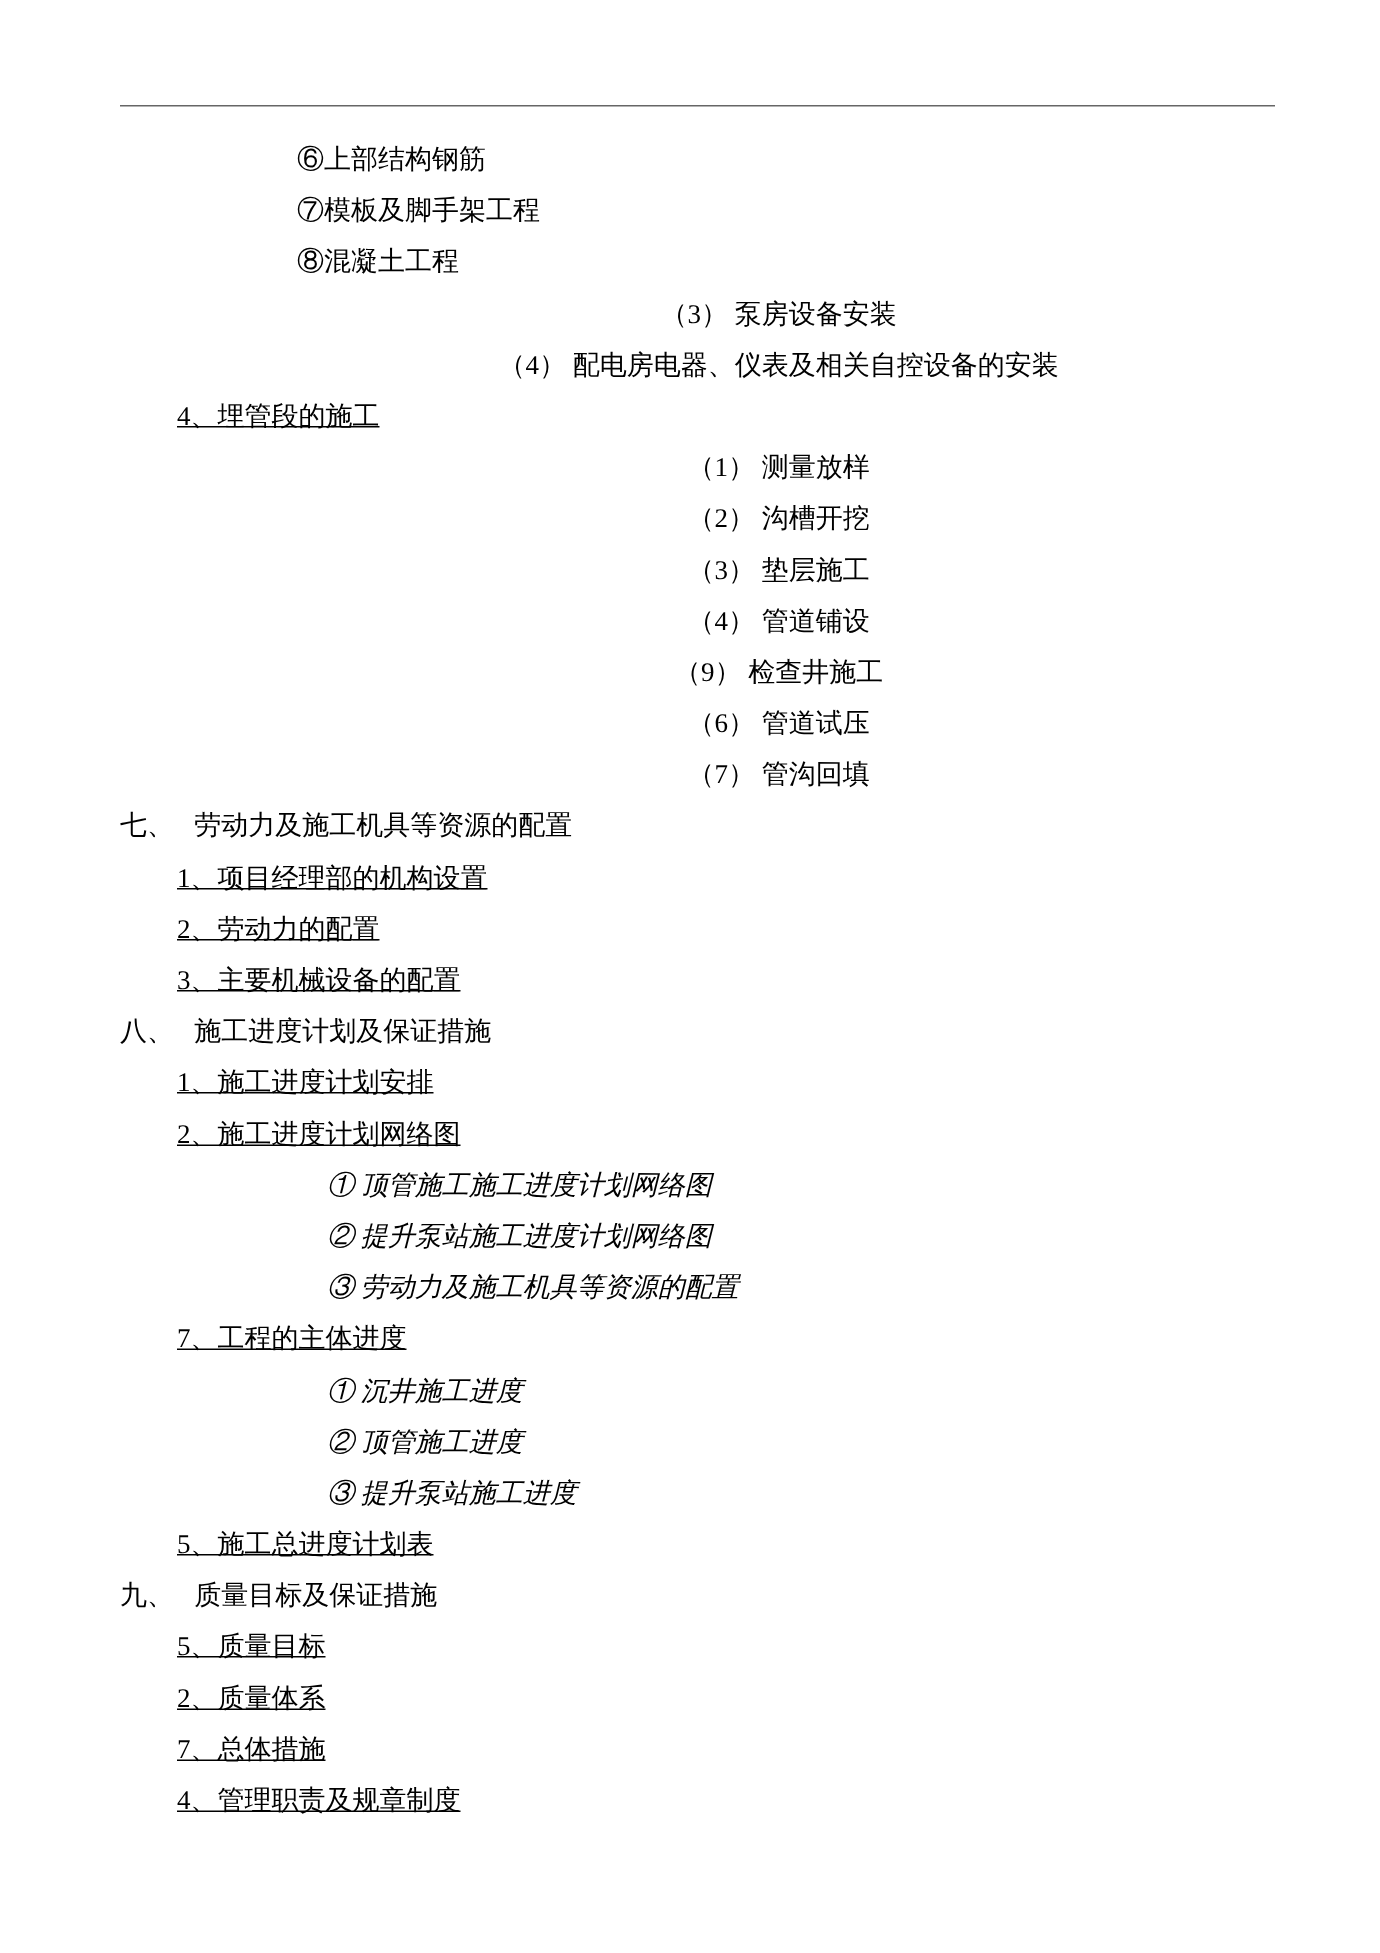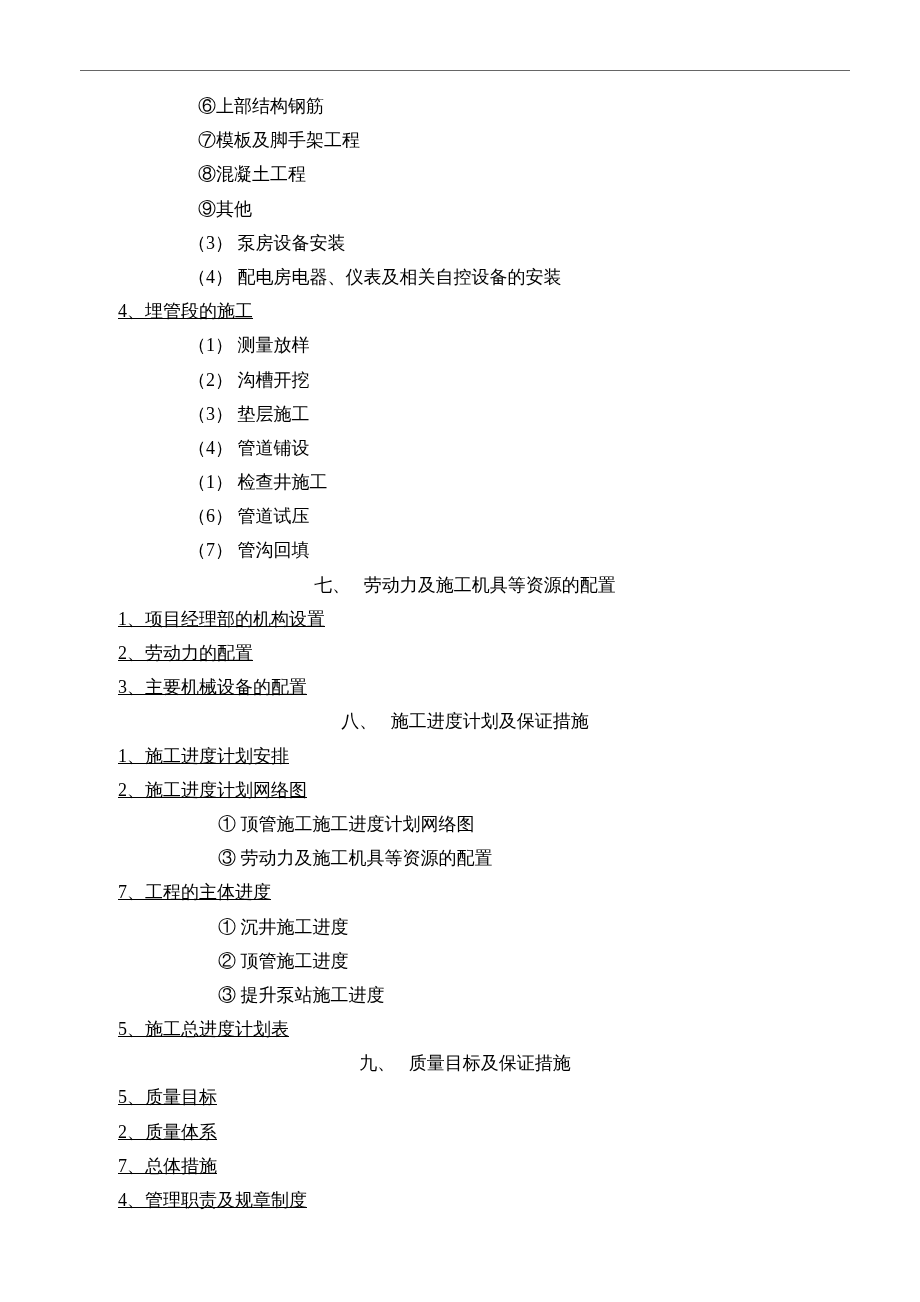--- a/index.html
+++ b/index.html
@@ -16,54 +16,54 @@
     padding: 70px 70px 60px 80px;
   }
   .hr-top {
     border: none;
     border-top: 1px solid #666;
     margin: 0 0 18px 0;
   }
   .line {
     white-space: pre;
   }
-  .indent-0 { padding-left: 0px; text-align: center; }
+  .indent-0 { padding-left: 0px; }
   .indent-1 { padding-left: 38px; text-decoration: underline; }
-  .indent-2 { padding-left: 108px; }
+  .indent-2 { padding-left: 108px; text-align: center; }
   .indent-3 { padding-left: 118px; }
-  .indent-4 { padding-left: 138px; }
+  .indent-4 { padding-left: 138px; font-style: italic; }
 </style>
 </head>
 <body>
 
 <div class="page">
   <hr class="hr-top">
   <div id="content">
       <div class="line indent-3">⑥上部结构钢筋</div>
       <div class="line indent-3">⑦模板及脚手架工程</div>
       <div class="line indent-3">⑧混凝土工程</div>
-      <div class="line indent-3">⑨其他</div>
       <div class="line indent-2">（3） 泵房设备安装</div>
       <div class="line indent-2">（4） 配电房电器、仪表及相关自控设备的安装</div>
       <div class="line indent-1">4、埋管段的施工</div>
       <div class="line indent-2">（1） 测量放样</div>
       <div class="line indent-2">（2） 沟槽开挖</div>
       <div class="line indent-2">（3） 垫层施工</div>
       <div class="line indent-2">（4） 管道铺设</div>
-      <div class="line indent-2">（1） 检查井施工</div>
+      <div class="line indent-2">（9） 检查井施工</div>
       <div class="line indent-2">（6） 管道试压</div>
       <div class="line indent-2">（7） 管沟回填</div>
       <div class="line indent-0">七、   劳动力及施工机具等资源的配置</div>
       <div class="line indent-1">1、项目经理部的机构设置</div>
       <div class="line indent-1">2、劳动力的配置</div>
       <div class="line indent-1">3、主要机械设备的配置</div>
       <div class="line indent-0">八、   施工进度计划及保证措施</div>
       <div class="line indent-1">1、施工进度计划安排</div>
       <div class="line indent-1">2、施工进度计划网络图</div>
       <div class="line indent-4">① 顶管施工施工进度计划网络图</div>
+      <div class="line indent-4">② 提升泵站施工进度计划网络图</div>
       <div class="line indent-4">③ 劳动力及施工机具等资源的配置</div>
       <div class="line indent-1">7、工程的主体进度</div>
       <div class="line indent-4">① 沉井施工进度</div>
       <div class="line indent-4">② 顶管施工进度</div>
       <div class="line indent-4">③ 提升泵站施工进度</div>
       <div class="line indent-1">5、施工总进度计划表</div>
       <div class="line indent-0">九、   质量目标及保证措施</div>
       <div class="line indent-1">5、质量目标</div>
       <div class="line indent-1">2、质量体系</div>
       <div class="line indent-1">7、总体措施</div>

